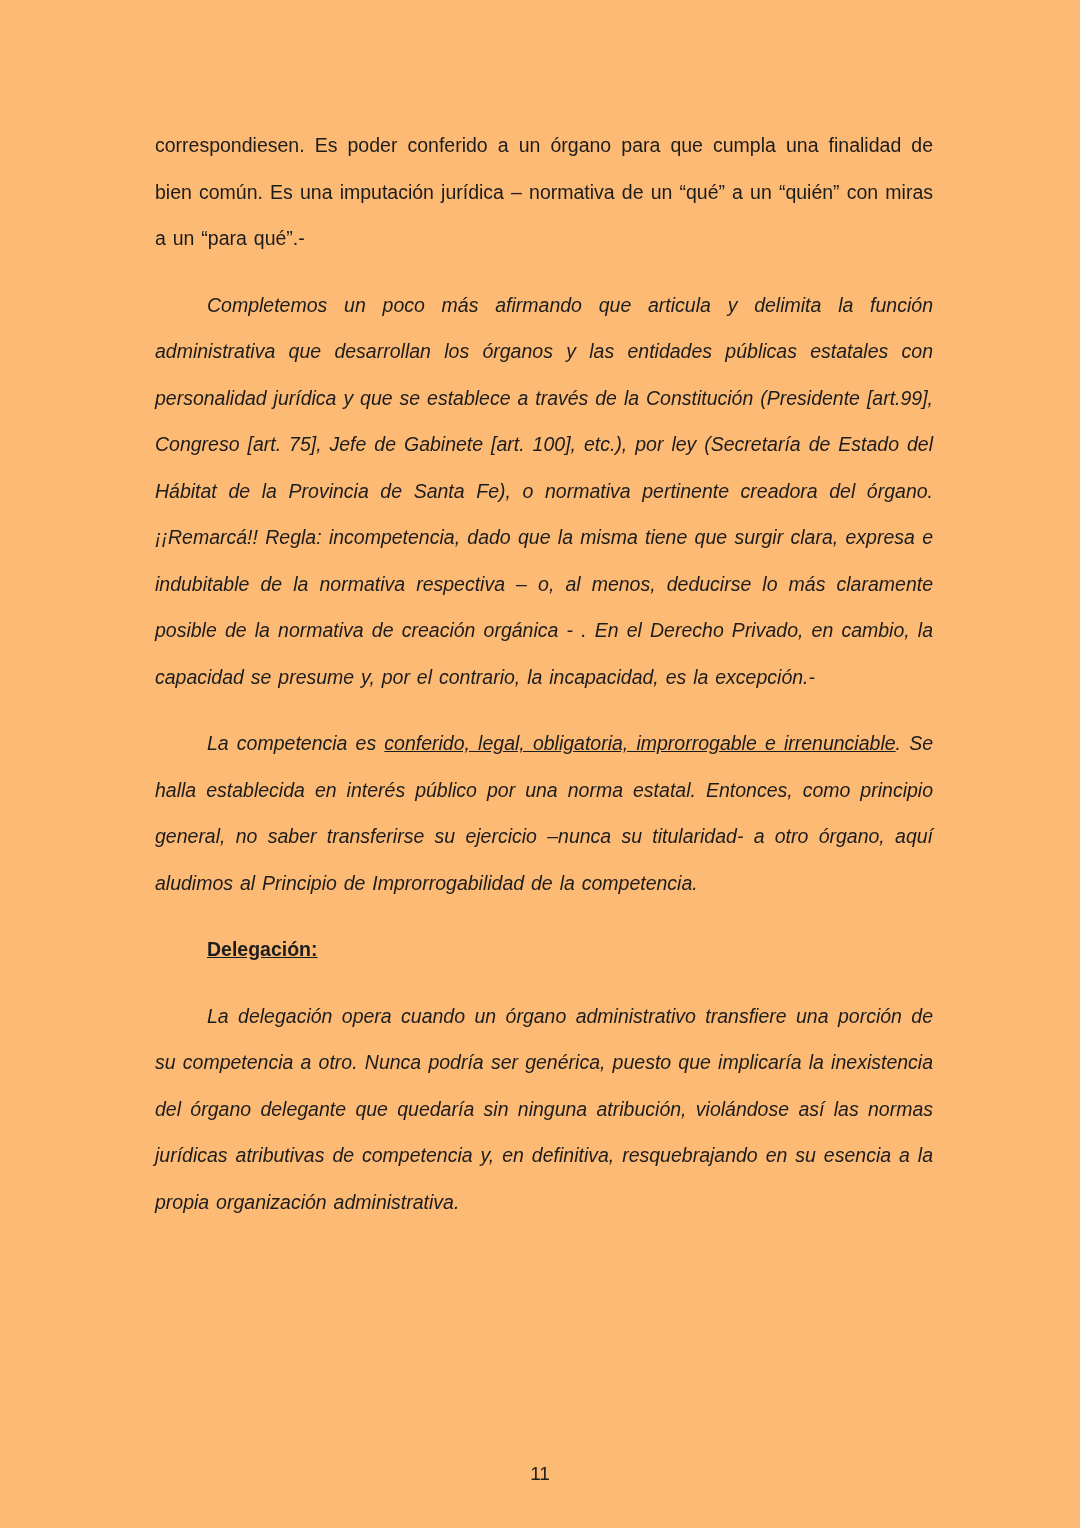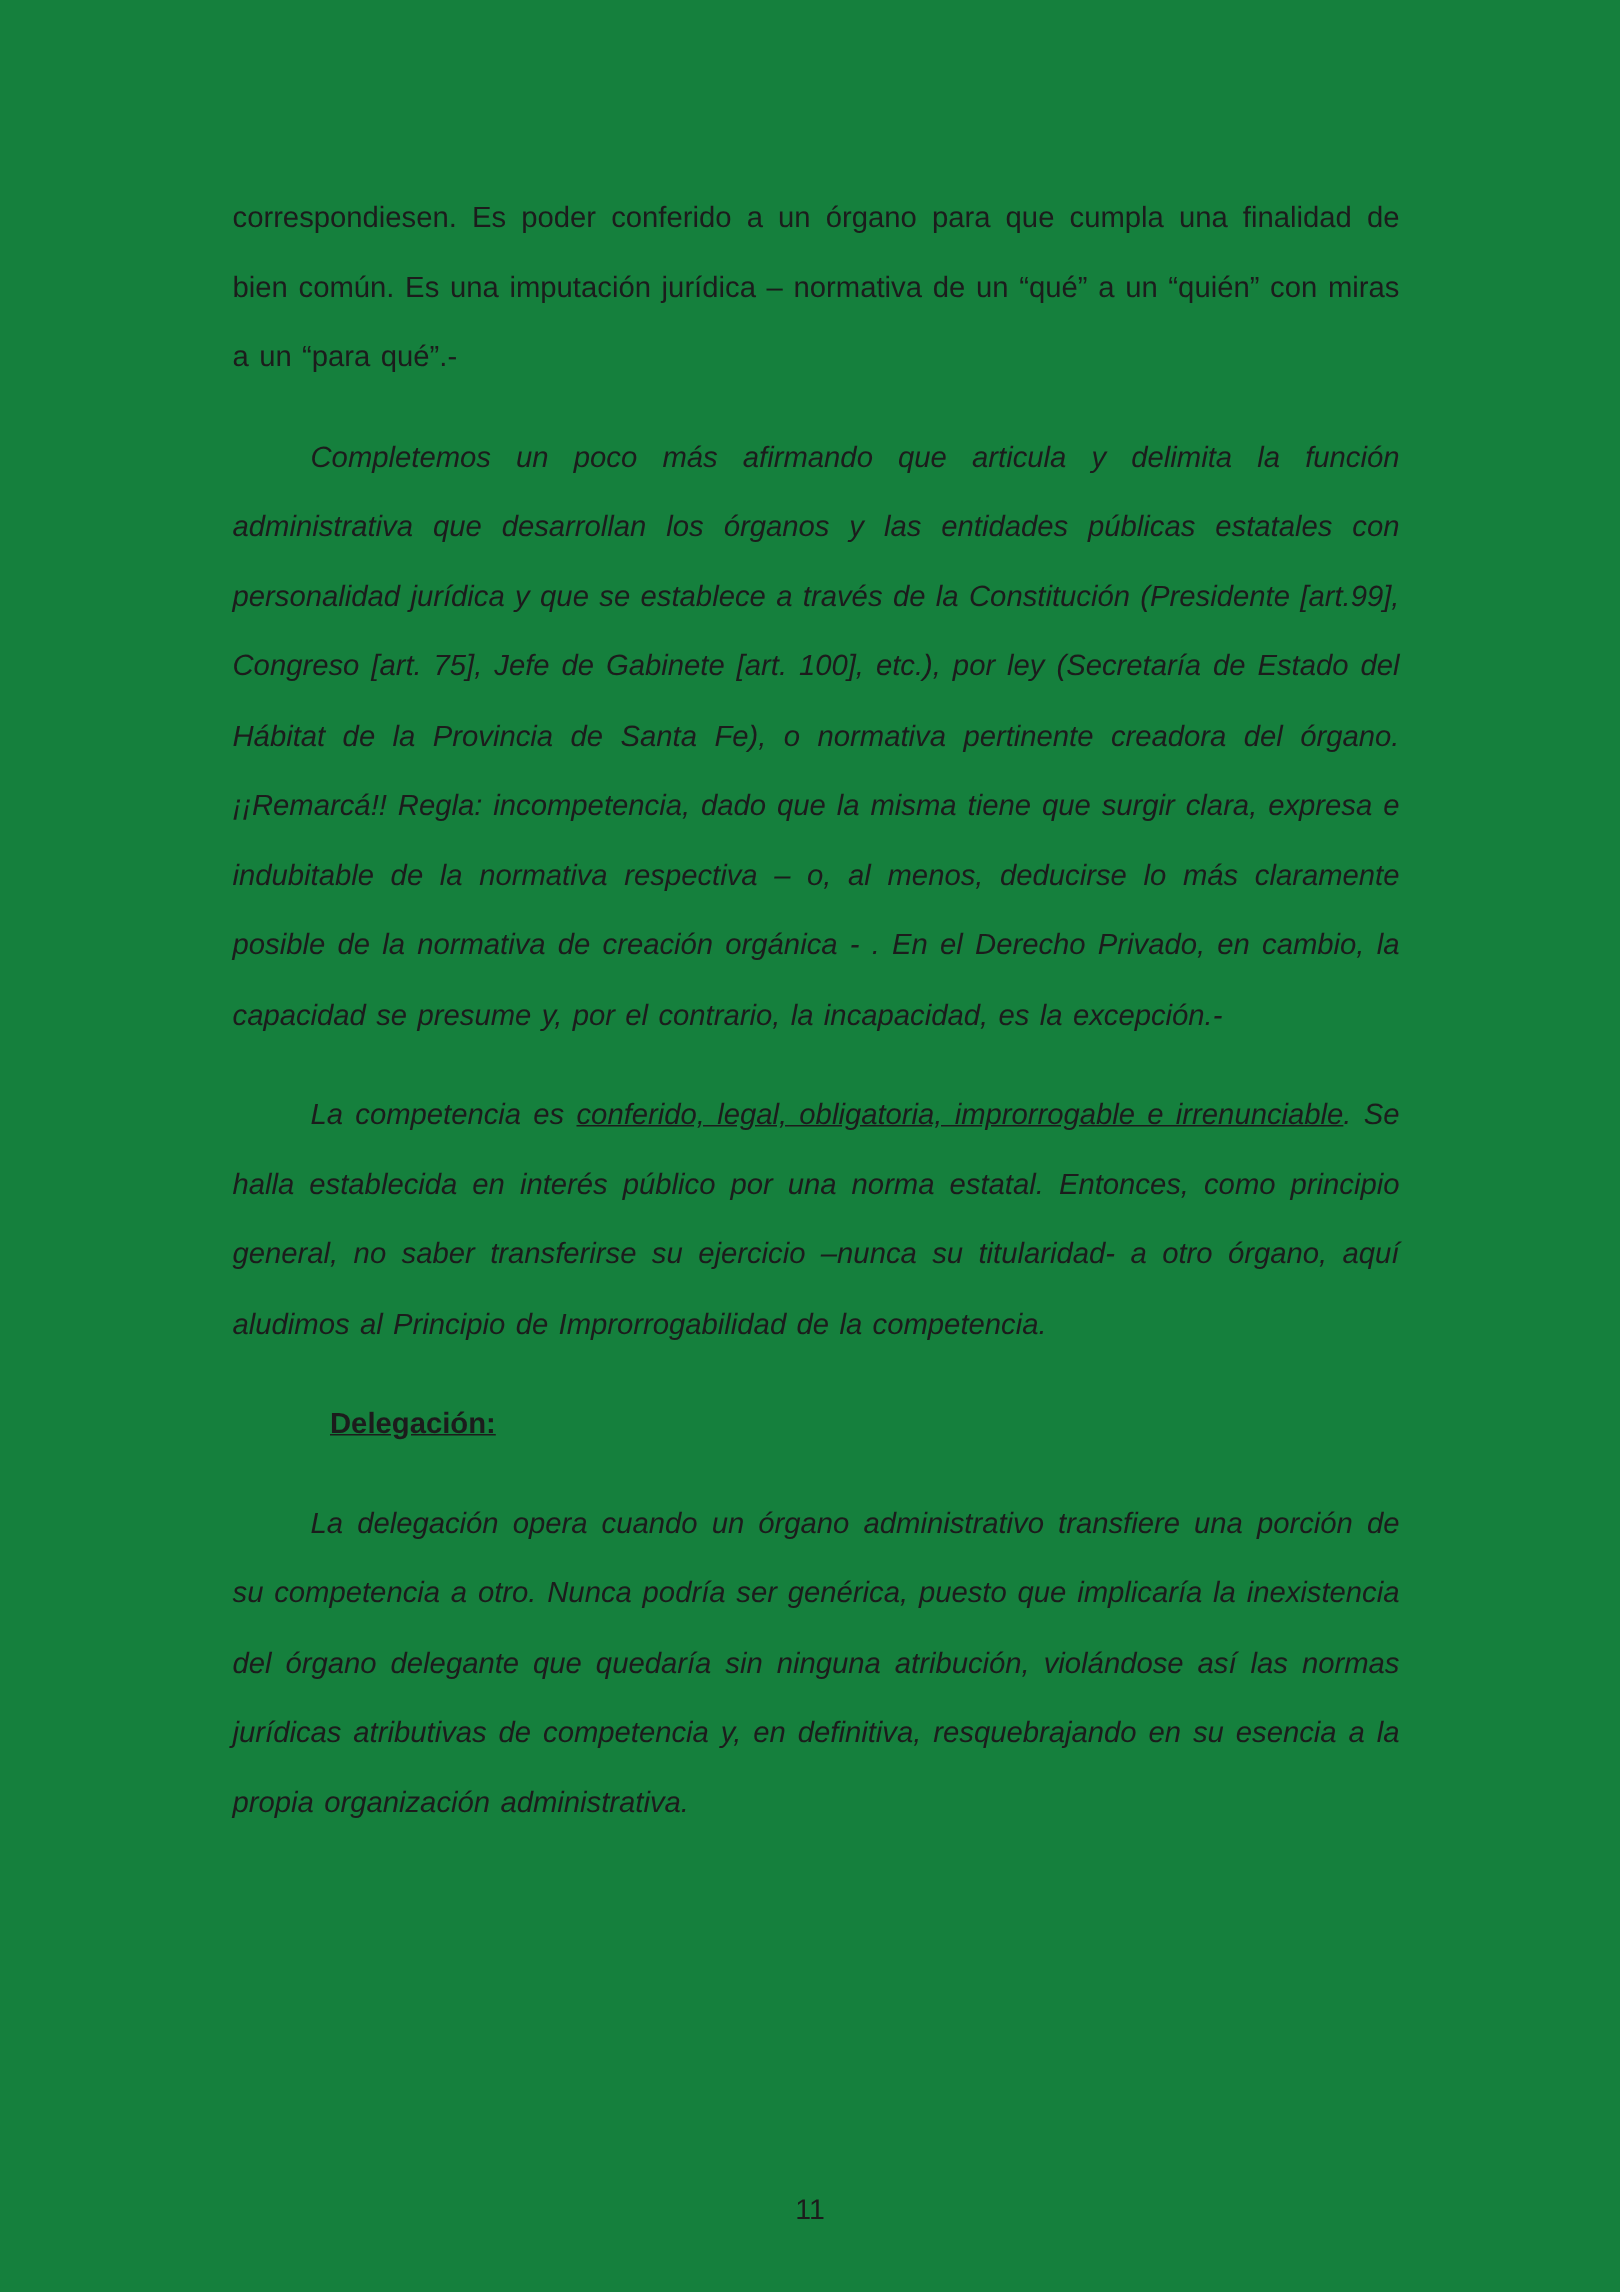--- a/index.html
+++ b/index.html
@@ -4,21 +4,21 @@
 <style>
   * { box-sizing: border-box; }
   html, body { margin: 0; padding: 0; }
   body { background: #ffffff; }
 
   .page {
     position: relative;
     width: 1080px;
     height: 1528px;
     margin: 0 auto;
-    background: #15803d;
+    background: #fdba74;
     font-family: "Liberation Sans", "DejaVu Sans", sans-serif;
     color: #1c1c1c;
     overflow: hidden;
   }
 
   .content {
     position: absolute;
     left: 155px;
     top: 122px;
     width: 778px;
@@ -36,21 +36,21 @@
 
   .u { text-decoration: underline; }
 
   .heading {
     font-size: 19.5px;
     line-height: 46.5px;
     font-weight: bold;
     margin: 0 0 20px 0;
     text-indent: 52px;
   }
-  .heading .heading-text { text-decoration: underline; margin-left: 13px; }
+  .heading .heading-text { text-decoration: underline; }
 
   .page-number {
     position: absolute;
     left: 0;
     right: 0;
     top: 1463px;
     text-align: center;
     font-size: 19px;
     color: #1c1c1c;
   }

